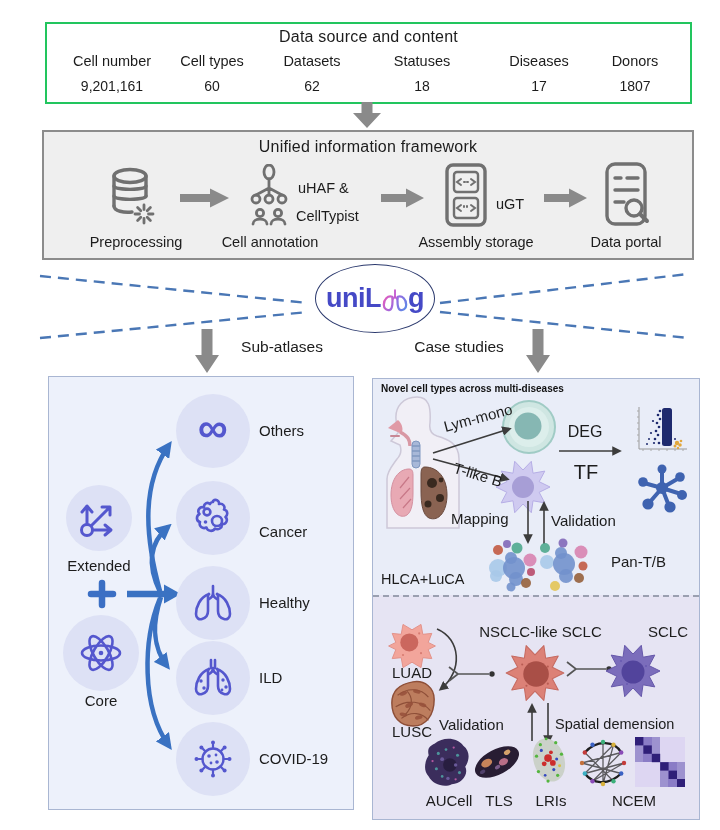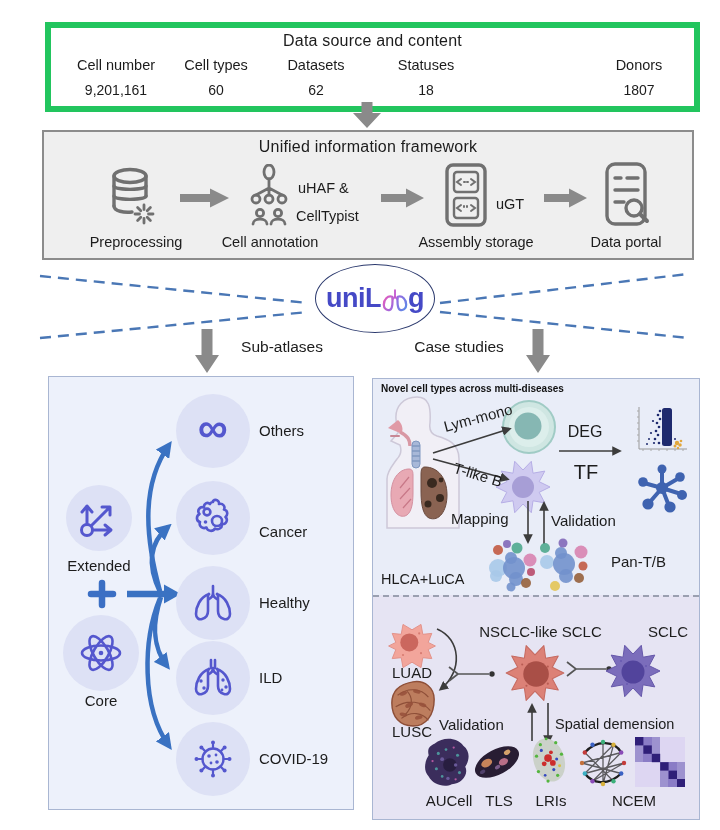--- a/index.html
+++ b/index.html
@@ -2,21 +2,21 @@
 <html><head>
 <meta charset="utf-8">
 <style>
   html,body{margin:0;padding:0;background:#fff;}
   #canvas{position:relative;width:720px;height:830px;background:#fff;
     font-family:"Liberation Sans",sans-serif;color:#1c1c1c;overflow:hidden;}
   .abs{position:absolute;}
   .ctr{text-align:center;}
   .rt{text-align:left;}
   
-  .databox{left:45px;top:22px;width:643px;height:78px;border:6px solid #22c55e;background:#fff;}
+  .databox{left:45px;top:22px;width:643px;height:78px;border:2px solid #22c55e;background:#fff;}
   .boxtitle{font-size:16px;letter-spacing:.2px;}
   .stat-label{font-size:14.5px;}
   .stat-value{font-size:14px;margin-top:9px;}
   
   .fwbox{left:42px;top:130px;width:648px;height:126px;border:2px solid #8c8c8c;background:#efefef;}
   .fwlabel{font-size:14.5px;}
   .fwnote{font-size:14.5px;white-space:nowrap;margin-top:8px;}
   
   .logo{left:315px;top:264px;width:118px;height:67px;border:1.6px solid #2c3a6e;border-radius:50%;
     background:#fff;display:flex;align-items:center;justify-content:center;
@@ -71,20 +71,24 @@
       <div class="stat-value">60</div>
     </div>
     <div class="abs ctr" style="left:210px;top:29px;width:110px;">
       <div class="stat-label">Datasets</div>
       <div class="stat-value">62</div>
     </div>
     <div class="abs ctr" style="left:320px;top:29px;width:110px;">
       <div class="stat-label">Statuses</div>
       <div class="stat-value">18</div>
     </div>
+    <div class="abs ctr" style="left:437px;top:29px;width:110px;">
+      <div class="stat-label">Diseases</div>
+      <div class="stat-value">17</div>
+    </div>
     <div class="abs ctr" style="left:533px;top:29px;width:110px;">
       <div class="stat-label">Donors</div>
       <div class="stat-value">1807</div>
     </div>
   </div>
 
   <svg class="abs" style="left:353px;top:102px;" width="28" height="26">
     <path d="M8.5,0 H19.5 V11 H28 L14,26 L0,11 H8.5 z" fill="#8a8a8a"></path>
   </svg>
 

